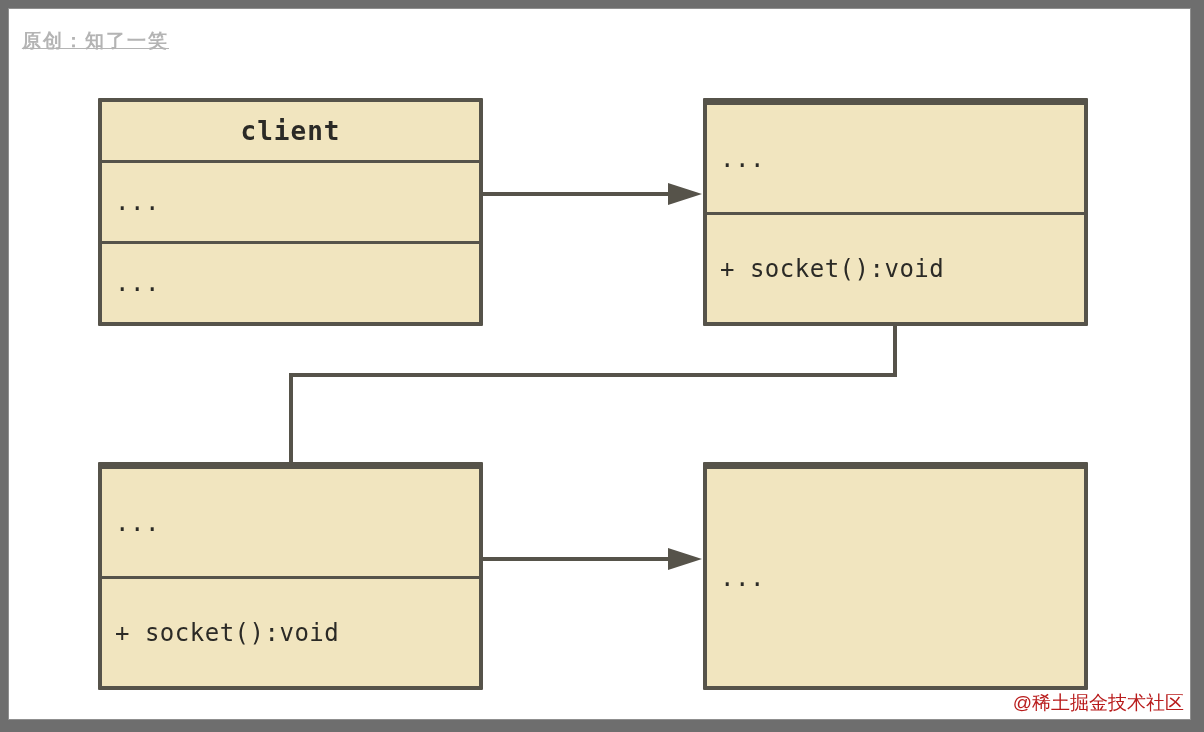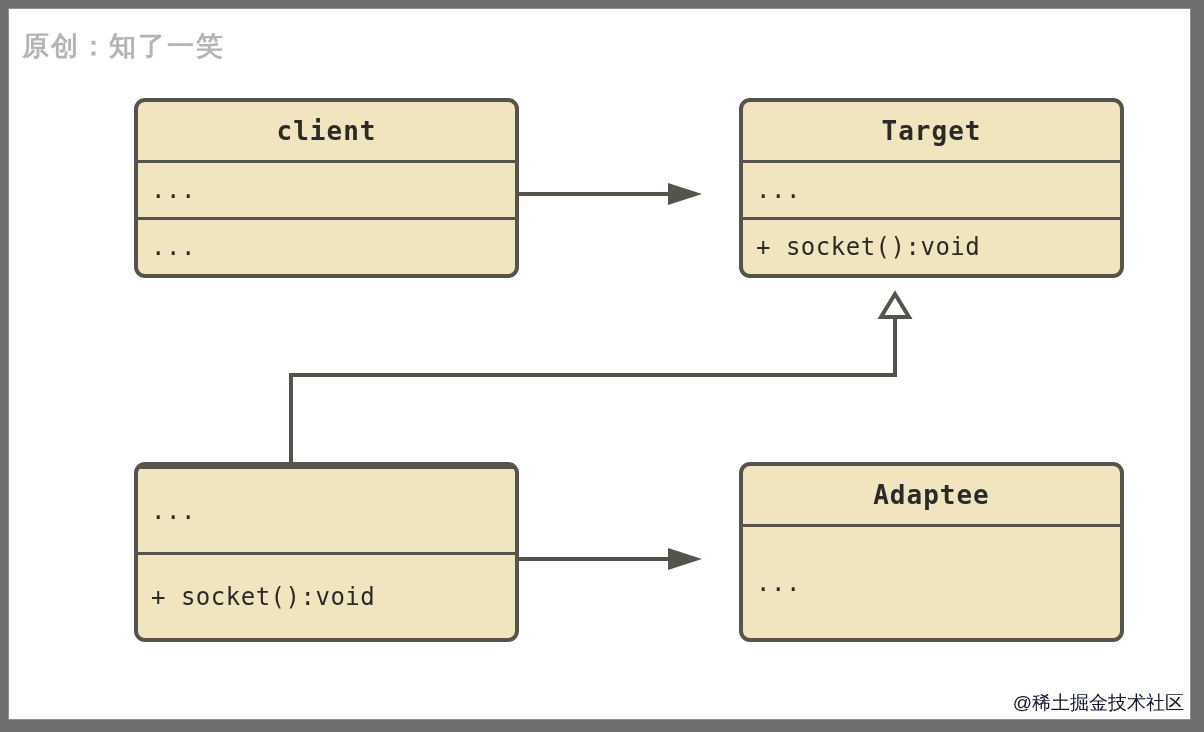--- a/index.html
+++ b/index.html
@@ -25,47 +25,47 @@
     border-bottom-width: 12px;
     box-shadow: inset 0 0 0 1px #8f8f8f;
     pointer-events: none;
     z-index: 6;
   }
   .attribution {
     position: absolute;
     left: 22px;
     top: 28px;
     font-family: "Liberation Sans", "DejaVu Sans", sans-serif;
-    font-size: 27px;
+    font-size: 19px;
     font-weight: bold;
     color: #b4b4b4;
     letter-spacing: 2px;
     z-index: 2;
+    text-decoration: underline;
   }
   .watermark {
     position: absolute;
     right: 20px;
     top: 690px;
     font-family: "Liberation Sans", "DejaVu Sans", sans-serif;
     font-size: 19px;
-    color: #0f172a;
+    color: #b91c1c;
     z-index: 2;
   }
   .uml-box {
     position: absolute;
     width: 385px;
-    height: 180px;
+    height: 228px;
     background: #f1e5bf;
     border: 4px solid #56534a;
-    border-radius: 11px;
+    border-radius: 1px;
     display: flex;
     flex-direction: column;
     color: #2b2a26;
     z-index: 2;
-    margin-left: 36px;
   }
   .uml-title {
     flex: 0 0 58px;
     display: flex;
     align-items: center;
     justify-content: center;
     font-size: 26px;
     font-weight: bold;
     letter-spacing: 1px;
   }
@@ -116,30 +116,28 @@
     </g>
   </svg>
 
   <div class="uml-box box-client">
     <div class="uml-title">client</div>
     <div class="uml-row">...</div>
     <div class="uml-row">...</div>
   </div>
 
   <div class="uml-box box-target">
-    <div class="uml-title">Target</div>
     <div class="uml-row">...</div>
     <div class="uml-row">+ socket():void</div>
   </div>
 
   <div class="uml-box box-adapter">
     <div class="uml-row">...</div>
     <div class="uml-row">+ socket():void</div>
   </div>
 
   <div class="uml-box box-adaptee">
-    <div class="uml-title">Adaptee</div>
     <div class="uml-row">...</div>
   </div>
 
   <div class="watermark">@稀土掘金技术社区</div>
 
 </div>
 
 </body></html>

